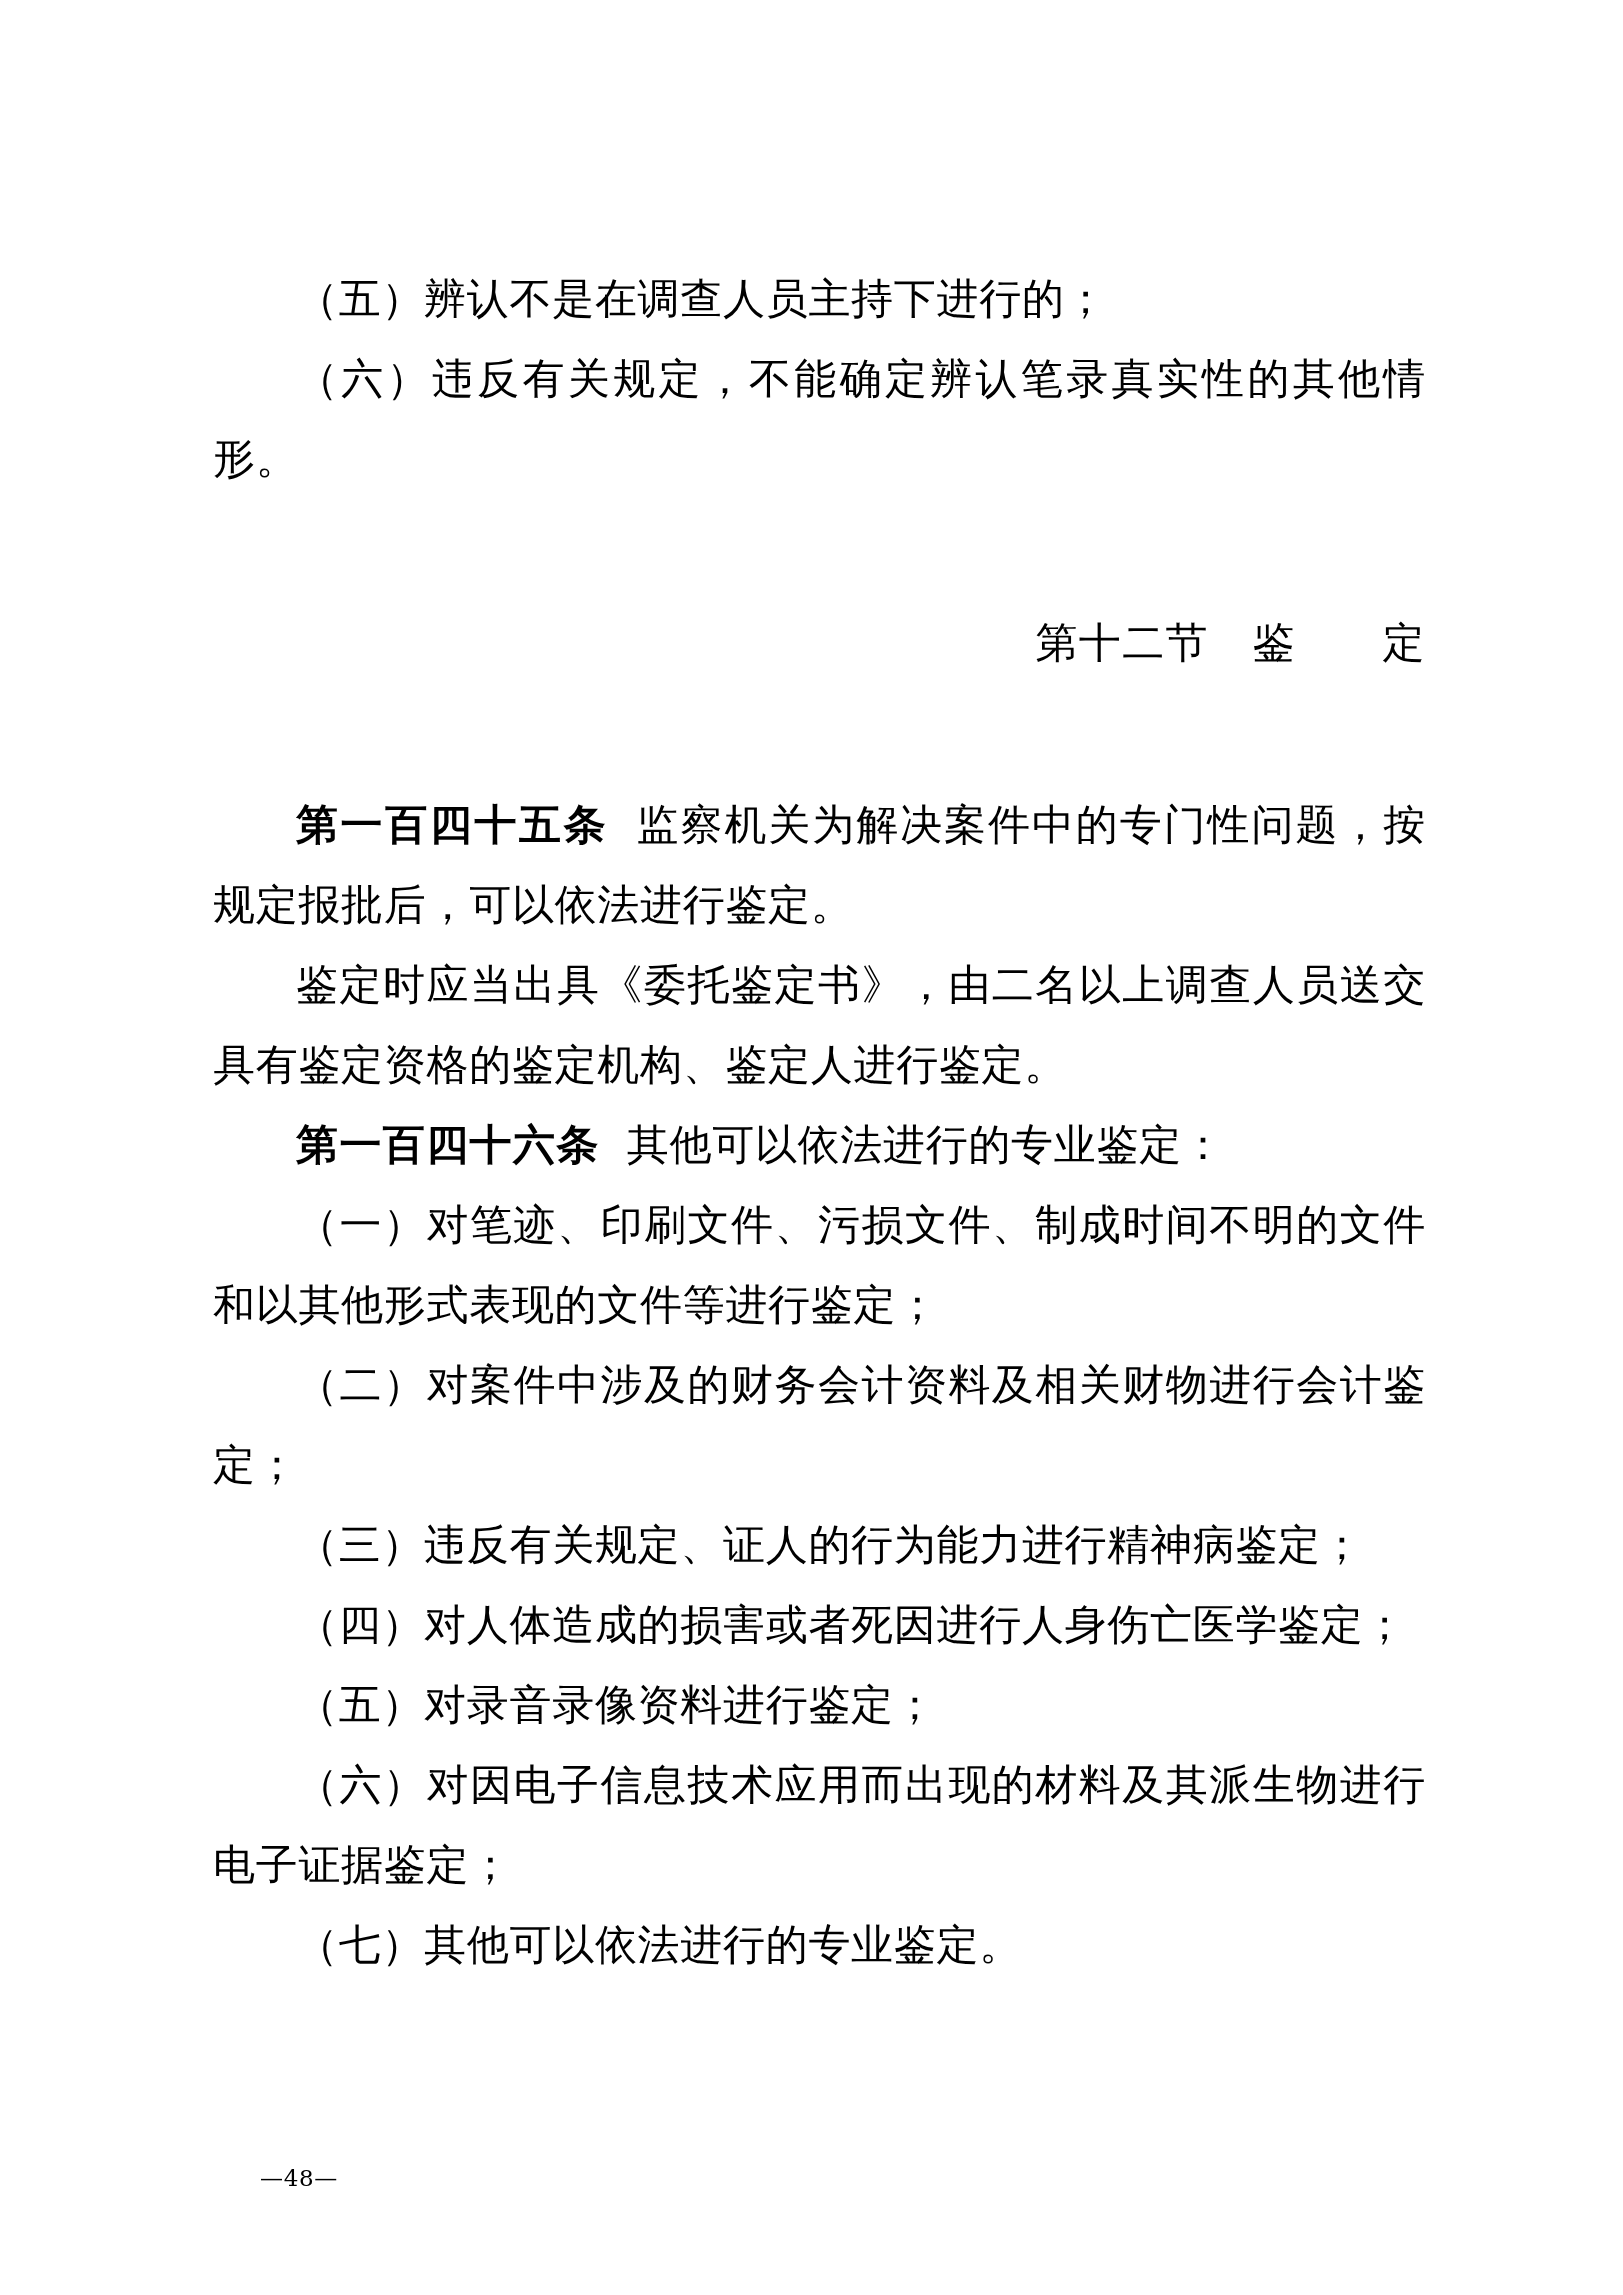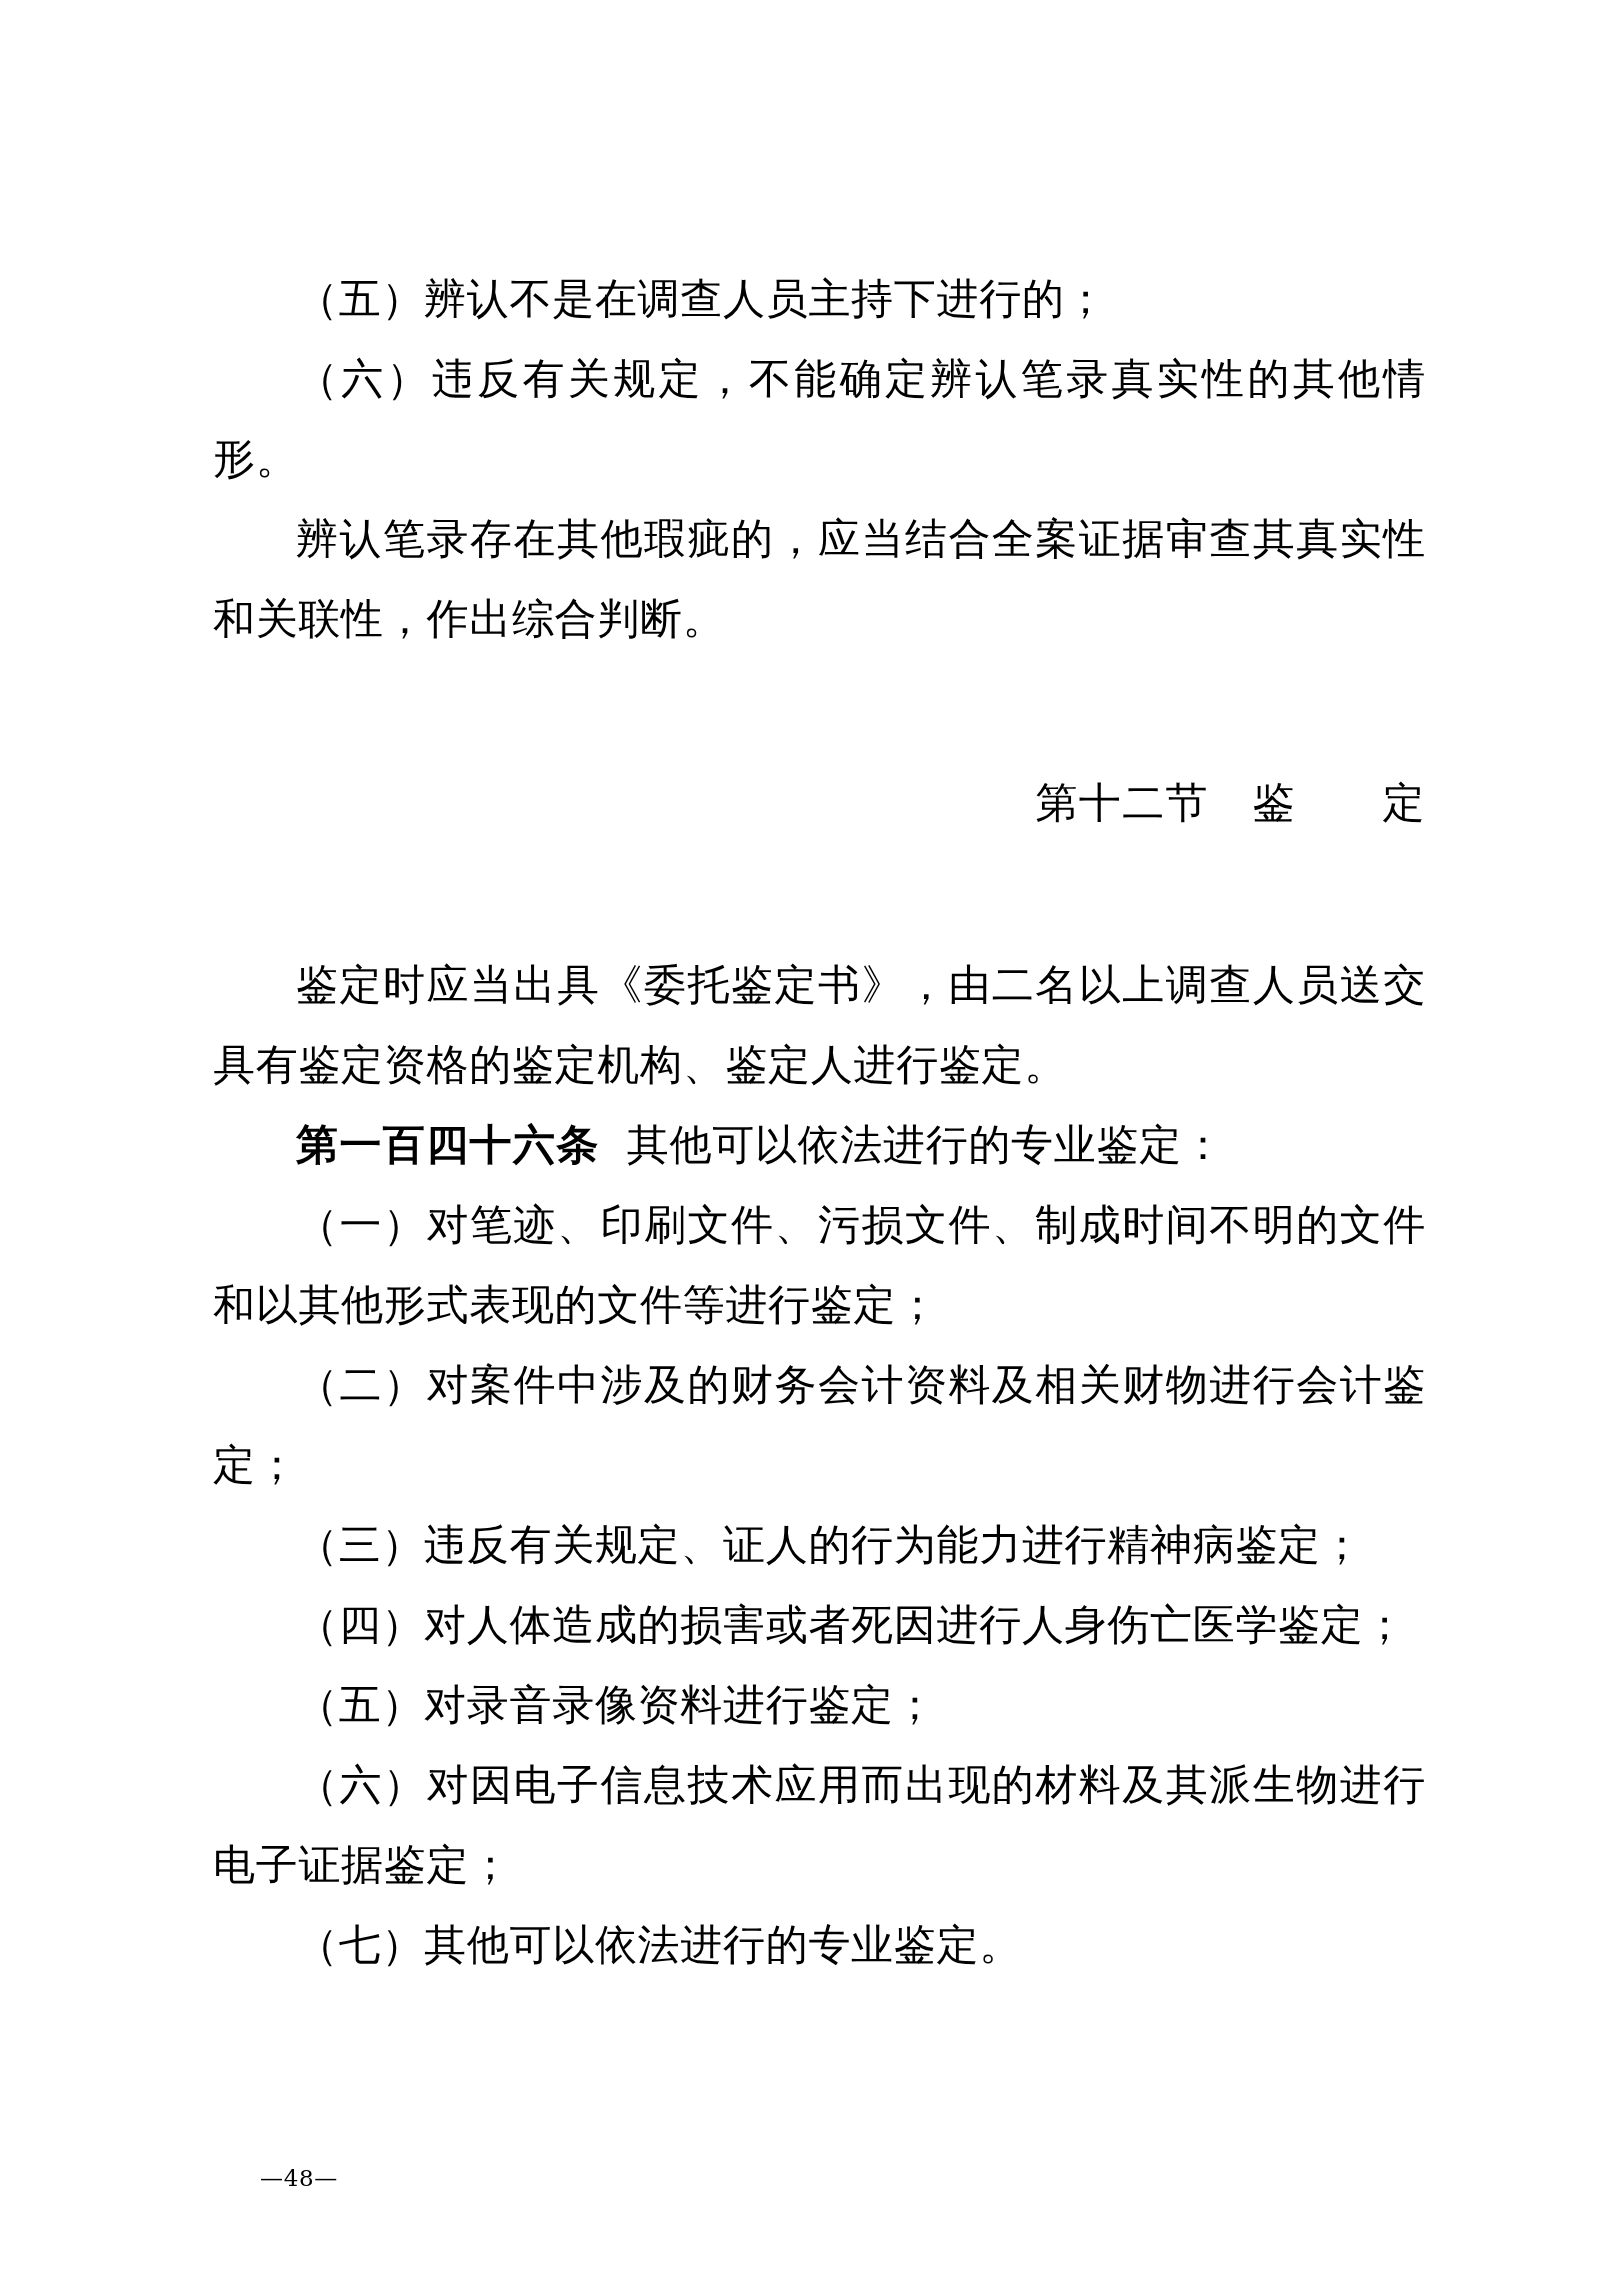--- a/index.html
+++ b/index.html
@@ -69,28 +69,28 @@
   }
 </style>
 </head>
 <body>
 
 <div class="page">
   <div class="body-text">
 
     <p class="p">（五）辨认不是在调查人员主持下进行的；</p>
     <p class="p">（六）违反有关规定，不能确定辨认笔录真实性的其他情形。</p>
-    <p class="p">辨认笔录存在其他瑕疵的，应当结合全案证据审查其真实性和关联性，作出综合判断。</p>
 
     <div class="gap-before-section"></div>
 
     <p class="section-title">第十二节　鉴　　定</p>
 
     <div class="gap-after-section"></div>
 
+    <p class="p"><span class="bold">第一百四十五条</span><span class="article-gap"></span><span>监察机关为解决案件中的专门性问题，按规定报批后，可以依法进行鉴定。</span></p>
 
     <p class="p">鉴定时应当出具《委托鉴定书》，由二名以上调查人员送交具有鉴定资格的鉴定机构、鉴定人进行鉴定。</p>
 
     <p class="p"><span class="bold">第一百四十六条</span><span class="article-gap"></span><span>其他可以依法进行的专业鉴定：</span></p>
 
     <p class="p">（一）对笔迹、印刷文件、污损文件、制成时间不明的文件和以其他形式表现的文件等进行鉴定；</p>
     <p class="p">（二）对案件中涉及的财务会计资料及相关财物进行会计鉴定；</p>
     <p class="p">（三）违反有关规定、证人的行为能力进行精神病鉴定；</p>
     <p class="p">（四）对人体造成的损害或者死因进行人身伤亡医学鉴定；</p>
     <p class="p">（五）对录音录像资料进行鉴定；</p>

